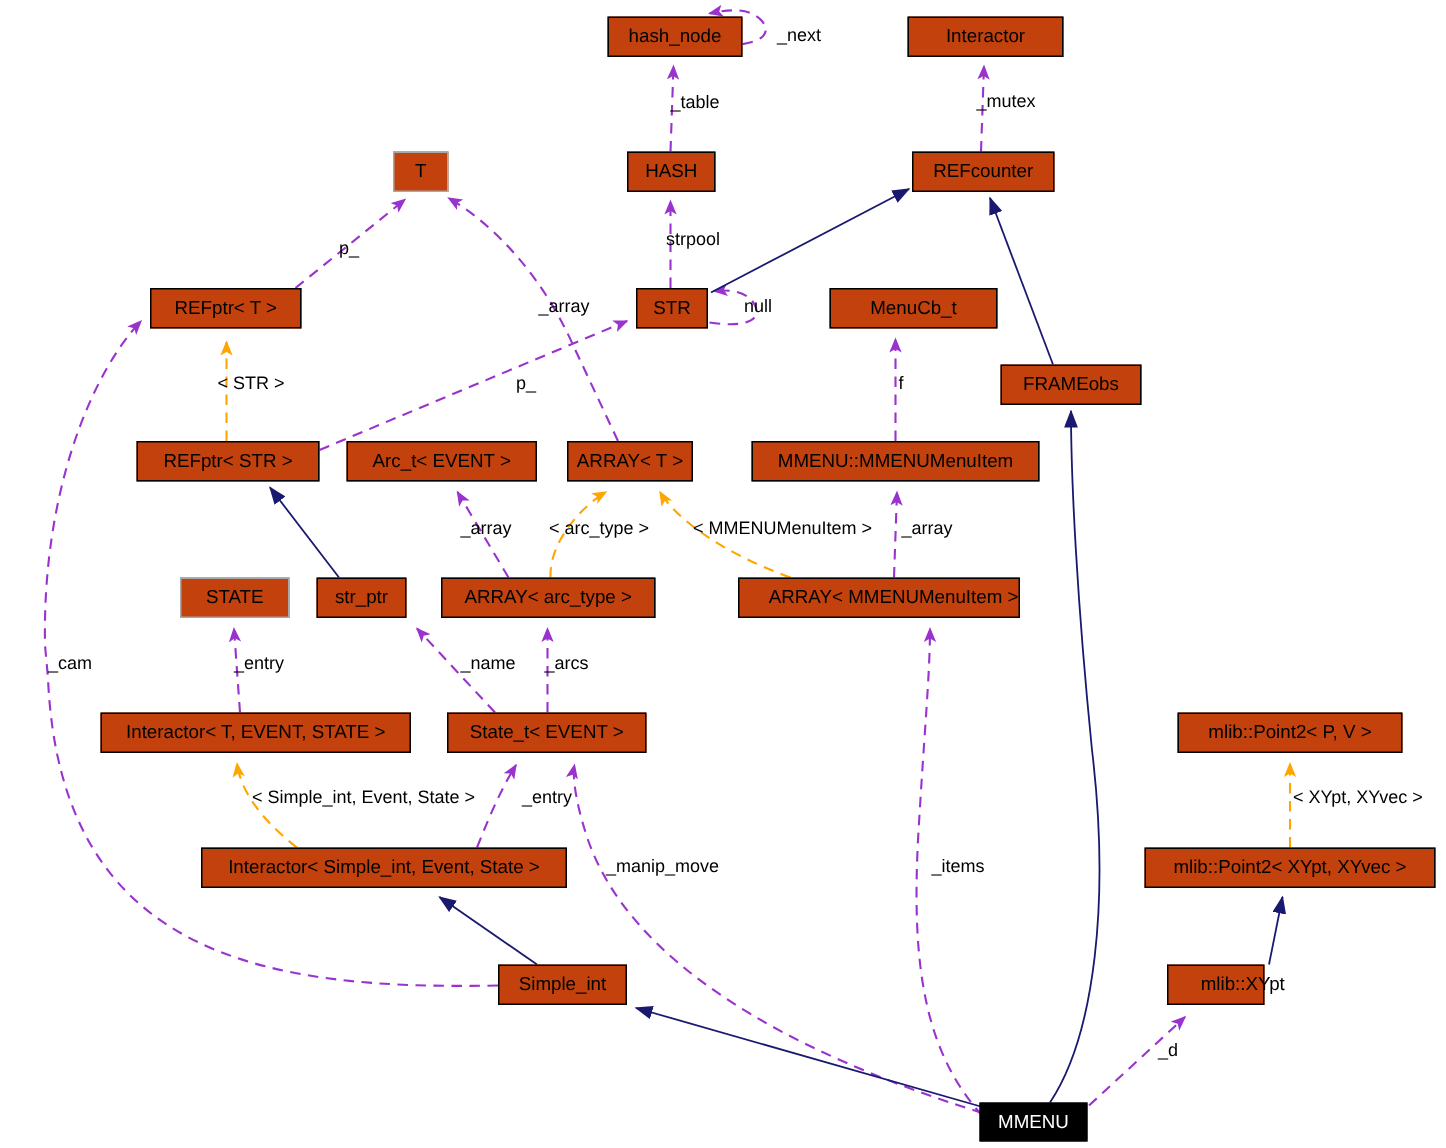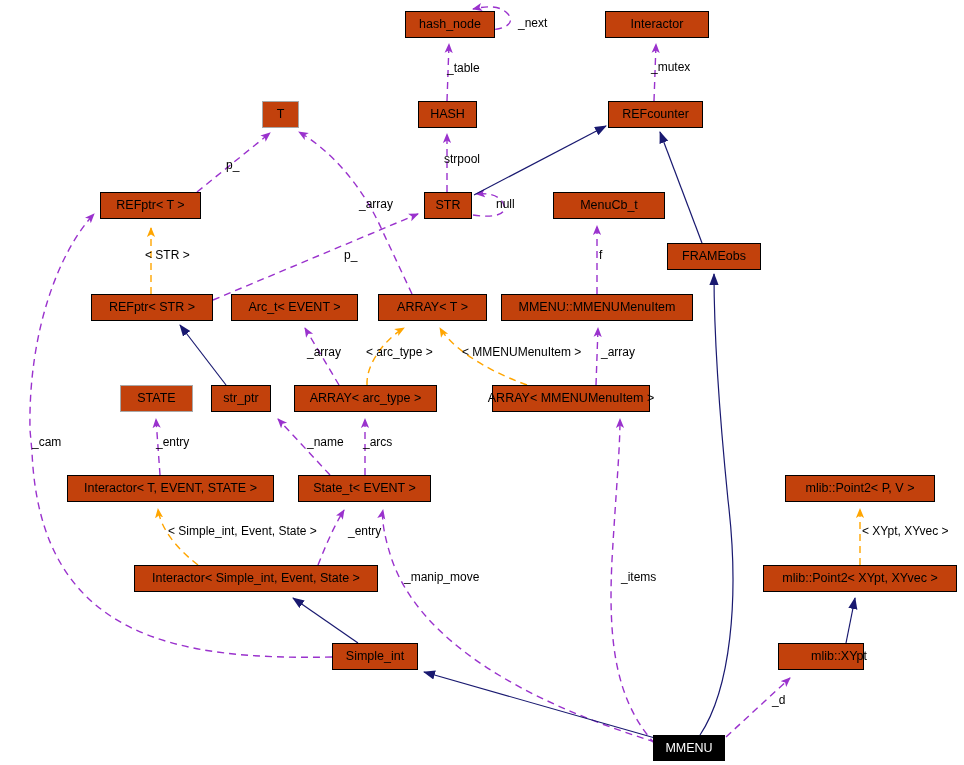--- a/index.html
+++ b/index.html
@@ -129,57 +129,57 @@
     </div>
   <div class="node" style="left:667px;top:243px;width:94px;height:27px;">
       <span>FRAMEobs</span>
     </div>
   <div class="node" style="left:91px;top:294px;width:122px;height:27px;">
       <span>REFptr&lt; STR &gt;</span>
     </div>
   <div class="node" style="left:231px;top:294px;width:127px;height:27px;">
       <span>Arc_t&lt; EVENT &gt;</span>
     </div>
-  <div class="node" style="left:378px;top:294px;width:109px;height:27px;">
+  <div class="node" style="left:378px;top:294px;width:84px;height:27px;">
       <span>ARRAY&lt; T &gt;</span>
     </div>
   <div class="node" style="left:501px;top:294px;width:192px;height:27px;">
       <span>MMENU::MMENUMenuItem</span>
     </div>
   <div class="node gray" style="left:120px;top:385px;width:73px;height:27px;text-align:right;">
       <span>STATE</span>
     </div>
   <div class="node" style="left:211px;top:385px;width:60px;height:27px;">
       <span>str_ptr</span>
     </div>
   <div class="node" style="left:294px;top:385px;width:143px;height:27px;">
       <span>ARRAY&lt; arc_type &gt;</span>
     </div>
-  <div class="node" style="left:492px;top:385px;width:158px;height:27px;">
+  <div class="node" style="left:492px;top:385px;width:188px;height:27px;justify-content:flex-end;">
       <span>ARRAY&lt; MMENUMenuItem &gt;</span>
     </div>
   <div class="node" style="left:67px;top:475px;width:207px;height:27px;">
       <span>Interactor&lt; T, EVENT, STATE &gt;</span>
     </div>
   <div class="node" style="left:298px;top:475px;width:133px;height:27px;">
       <span>State_t&lt; EVENT &gt;</span>
     </div>
   <div class="node" style="left:785px;top:475px;width:150px;height:27px;">
       <span>mlib::Point2&lt; P, V &gt;</span>
     </div>
   <div class="node" style="left:134px;top:565px;width:244px;height:27px;">
       <span>Interactor&lt; Simple_int, Event, State &gt;</span>
     </div>
   <div class="node" style="left:763px;top:565px;width:194px;height:27px;">
       <span>mlib::Point2&lt; XYpt, XYvec &gt;</span>
     </div>
   <div class="node" style="left:332px;top:643px;width:86px;height:27px;">
       <span>Simple_int</span>
     </div>
-  <div class="node" style="left:778px;top:643px;width:86px;height:27px;padding-left:36px;">
+  <div class="node" style="left:778px;top:643px;width:65px;height:27px;padding-left:36px;">
       <span>mlib::XYpt</span>
     </div>
   <div class="node current" style="left:653px;top:735px;width:72px;height:26px;">
       <span>MMENU</span>
     </div>
 
   <div class="elabel" style="left:518px;top:17px;">_next</div>
   <div class="elabel" style="left:651px;top:61px;">_mutex</div>
   <div class="elabel" style="left:447px;top:62px;">_table</div>
   <div class="elabel" style="left:444px;top:153px;">strpool</div>

